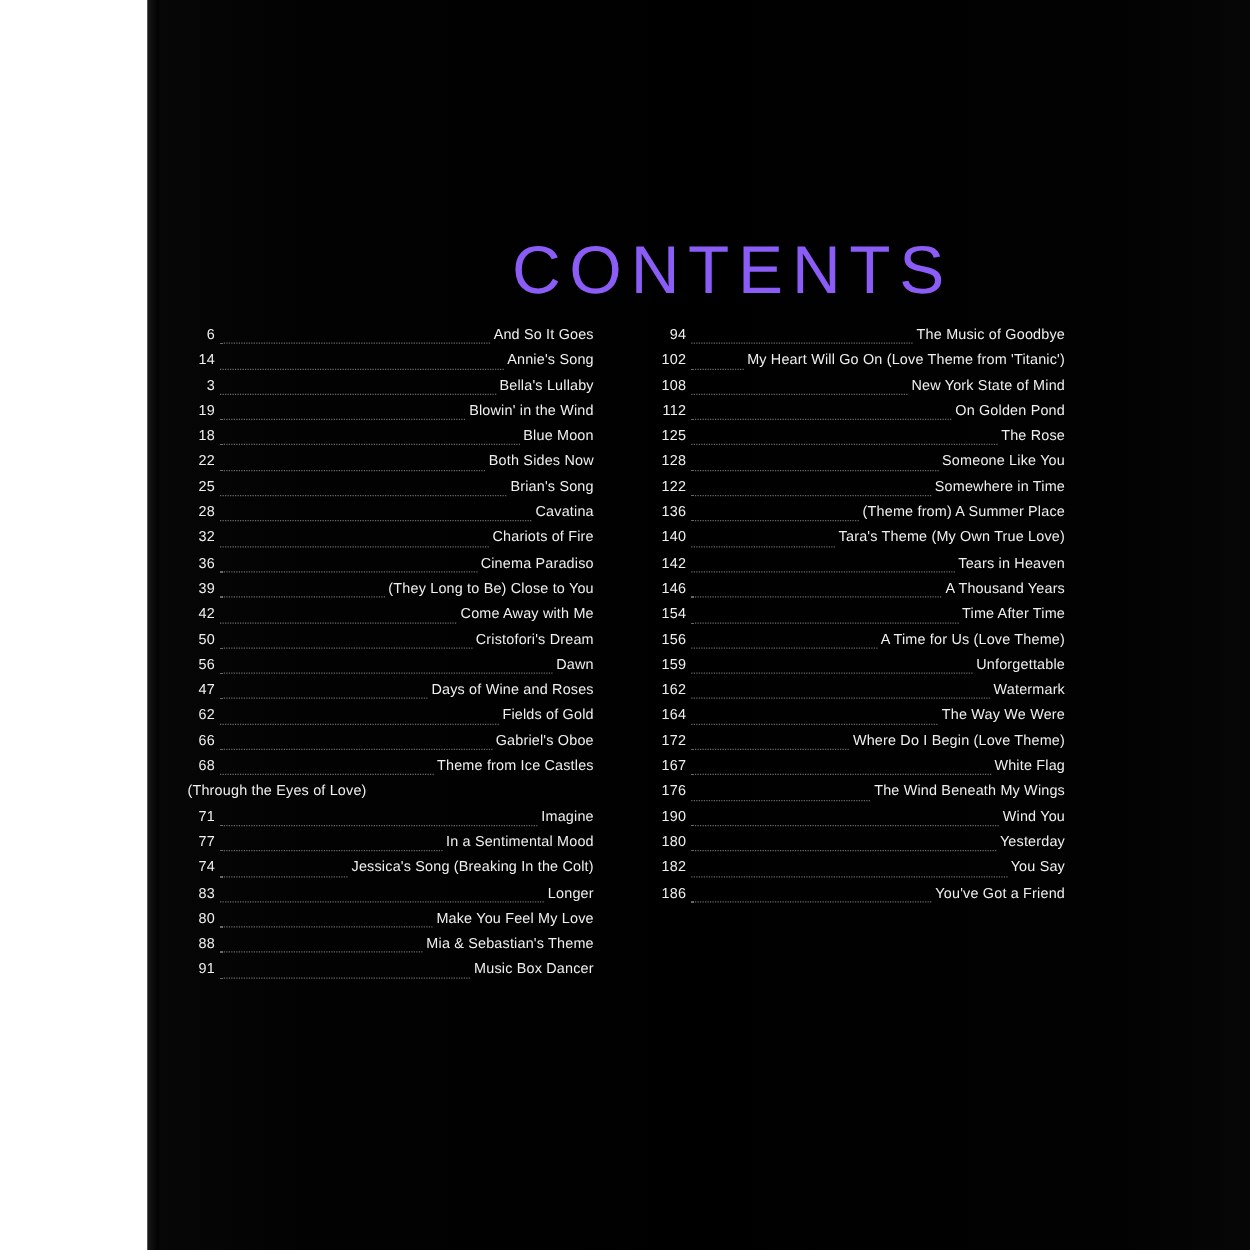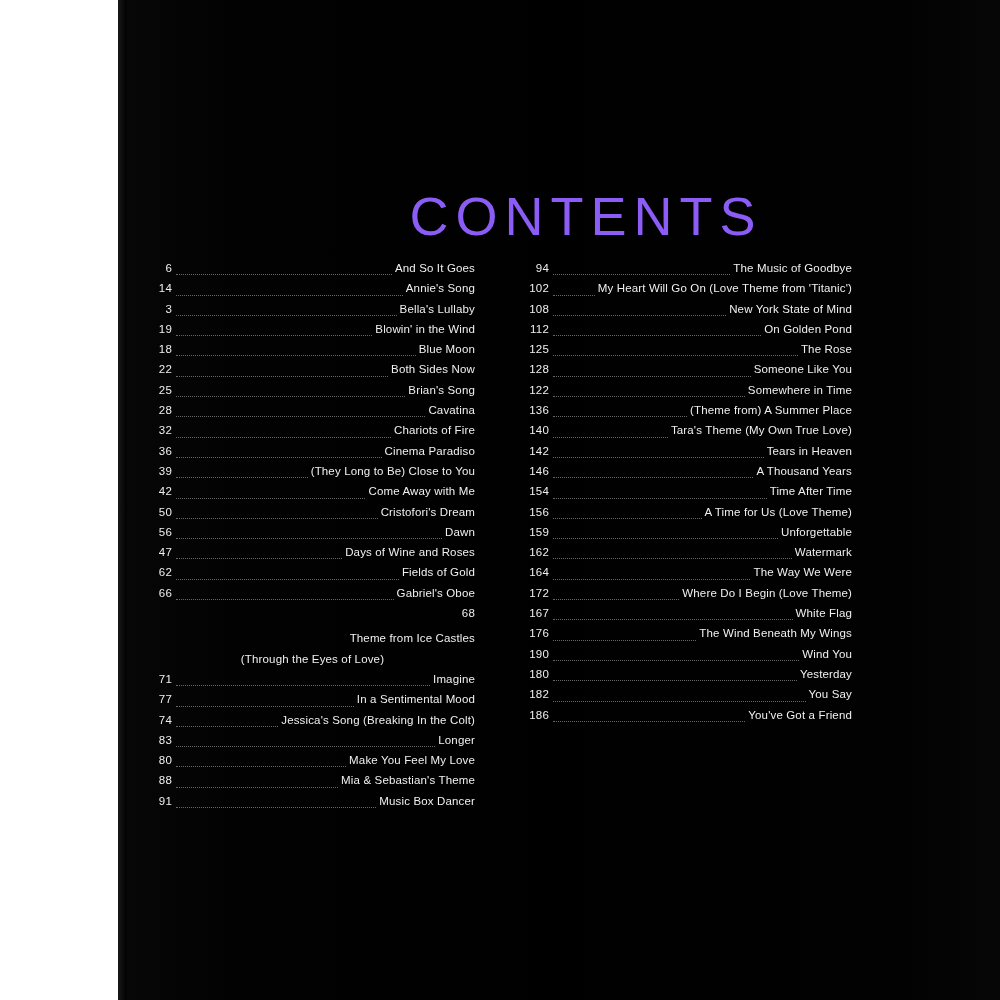--- a/index.html
+++ b/index.html
@@ -94,24 +94,23 @@
     color: #f0f0f0;
     letter-spacing: .15px;
   }
   .entry.two-line {
     display: block;
     text-align: right;
   }
   .entry.two-line .row1 {
     display: flex;
     align-items: flex-end;
-    flex-direction: column;
   }
   .entry.two-line .row2 {
-    text-align: center;
+    text-align: left;
     color: #f0f0f0;
     letter-spacing: .15px;
   }
 </style>
 </head>
 <body>
 
 <div id="page">
   <div id="sheet"></div>
   <div id="binding"></div>

